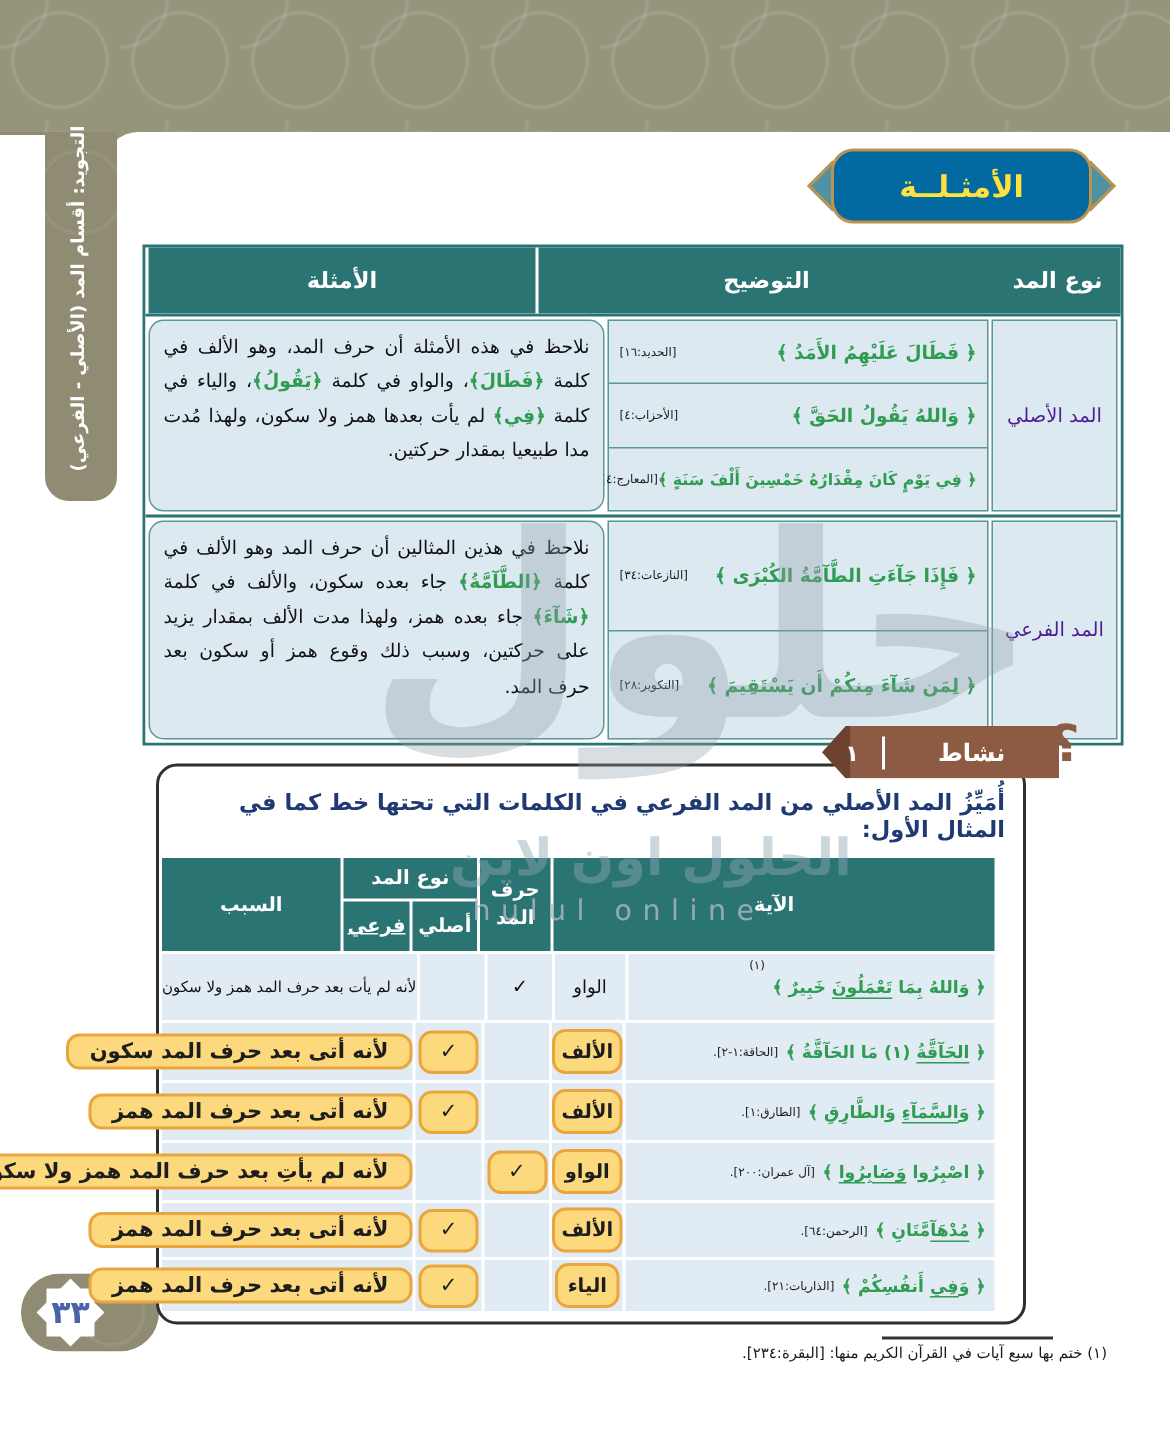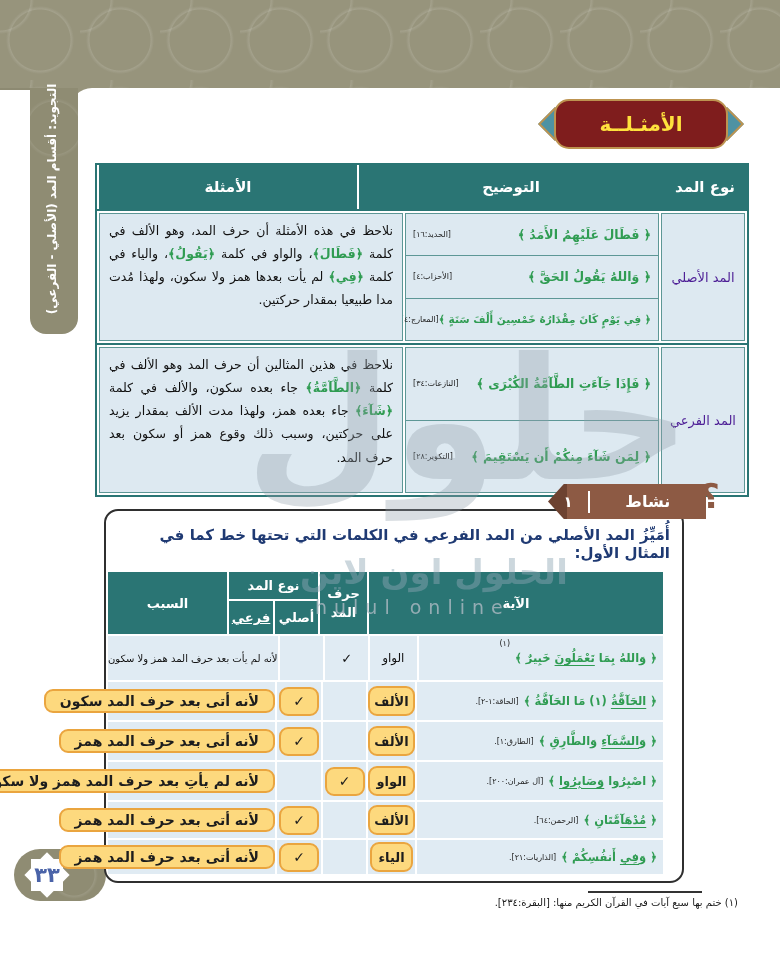--- a/index.html
+++ b/index.html
@@ -15,21 +15,21 @@
   .content-bg{position:absolute;left:70px;top:88px;width:710px;height:871px;background:#fff;
         border-top-left-radius:22px;}
   .side-strip{position:absolute;left:30px;top:88px;width:48px;height:246px;background:#8f8c73;
         border-radius:0 0 16px 16px;
         background-image:radial-gradient(circle at 24px 40px, transparent 26px, rgba(255,255,255,.08) 27px, transparent 30px);}
   .side-title{position:absolute;left:-81px;top:190px;width:270px;height:18px;
         transform:rotate(-90deg);color:#fff;font-size:12px;font-weight:bold;
         text-align:center;direction:rtl;white-space:nowrap;}
   
   .banner{position:absolute;left:542px;top:96px;width:198px;height:56px;z-index:2;}
-  .banner-shape{position:absolute;left:12px;right:12px;top:3px;bottom:3px;background:#7f1d1d;
+  .banner-shape{position:absolute;left:12px;right:12px;top:3px;bottom:3px;background:#0369a1;
         border:2px solid #bd9350;border-radius:15px;display:flex;align-items:center;justify-content:center;}
   .banner-shape::before,.banner-shape::after{content:"";position:absolute;top:50%;width:20px;height:20px;
         background:#4e92a3;border:2px solid #bd9350;transform:translateY(-50%) rotate(45deg);z-index:-1;}
   .banner-shape::before{left:-13px;}
   .banner-shape::after{right:-13px;}
   .banner-title{color:#ffe23d;font-size:20px;font-weight:bold;direction:rtl;}
   
   .ex-table{position:absolute;left:95px;top:163px;width:650px;border:2px solid #2a7574;background:#fff;
         direction:rtl;z-index:1;}
   .ex-head{display:flex;height:44px;background:#2a7574;}
@@ -42,21 +42,21 @@
   .cell-type{width:82px;display:flex;align-items:center;justify-content:center;
         font-size:13px;color:#4c1d95;}
   .cell-verses{width:252px;display:flex;flex-direction:column;}
   .ex-verse{flex:1;display:flex;align-items:center;justify-content:space-between;
         padding:0 7px;direction:rtl;}
   .ex-verse + .ex-verse{border-top:1.5px solid #5d9796;}
   .v-green{color:#2f9c52;font-weight:bold;font-size:12.5px;white-space:nowrap;}
   .v-green.long{font-size:10.5px;}
   .v-ref{color:#1c1c1c;font-size:8px;white-space:nowrap;}
   .cell-exp{flex:1;padding:5px 9px;font-size:12.5px;line-height:1.85;color:#111;
-        text-align:justify;direction:rtl;}
+        text-align:justify;direction:rtl;border-radius:10px;}
   .qg{color:#2f9c52;font-weight:bold;}
   .u{text-decoration:underline;text-underline-offset:3px;}
   
   .r1 .cell-verses,.r1 .cell-type,.r1 .cell-exp{min-height:116px;}
   .r2 .cell-verses,.r2 .cell-type,.r2 .cell-exp{min-height:134px;}
   
   .act-badge{position:absolute;left:548px;top:484px;width:158px;height:35px;z-index:3;
         clip-path:polygon(0 50%,10% 0,100% 0,100% 100%,10% 100%);
         background:linear-gradient(90deg,#6d4231 0 12%,#8d5a44 12%);
         display:flex;direction:rtl;align-items:center;padding:0;box-sizing:border-box;}

